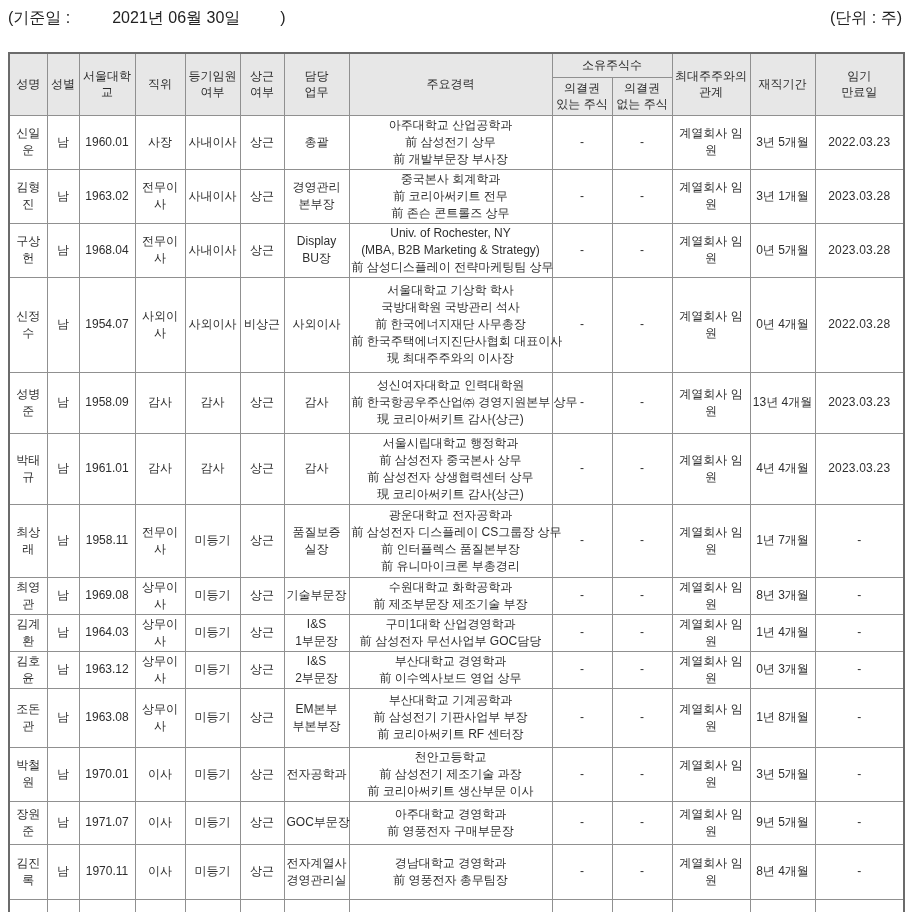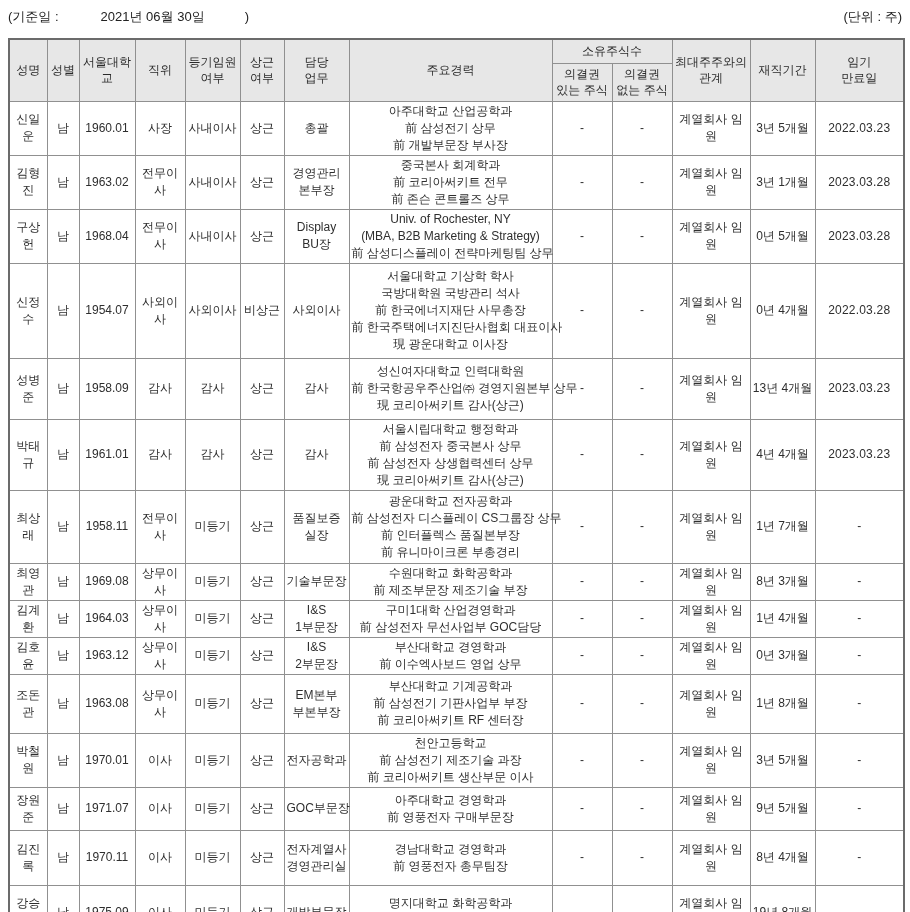--- a/index.html
+++ b/index.html
@@ -1,18 +1,18 @@
 <!DOCTYPE html>
 <html><head>
 <meta charset="utf-8">
 <style>
   html,body{margin:0;padding:0;background:#ffffff;}
   body{font-family:"Liberation Sans","DejaVu Sans",sans-serif;color:#2d2d2d;width:910px;}
   .page{padding:8px 8px 0 8px;}
-  .topbar{display:flex;justify-content:space-between;align-items:center;font-size:13px;margin-bottom:12px;color:#222;}
+  .topbar{display:flex;justify-content:space-between;align-items:center;font-size:16px;margin-bottom:23px;color:#222;}
   .basis .date{margin-left:42px;}
   .basis .close{margin-left:40px;}
   table.tbl{border-collapse:collapse;table-layout:fixed;width:894px;border:2px solid #6b6b6b;}
   table.tbl th,table.tbl td{border:1px solid #909090;vertical-align:middle;padding:1px 2px;font-weight:normal;}
   table.tbl th{background:#e7e7e7;font-size:12px;line-height:16px;color:#2a2a2a;}
   table.tbl td{font-size:12px;line-height:17px;text-align:center;color:#2e2e2e;}
   thead tr.group{height:24px;}
   thead tr.sub{height:38px;}
   td.num{text-align:right;padding-right:8px;}
   td.date{font-size:13px;letter-spacing:.2px;}
@@ -175,21 +175,21 @@
           <td>사외이사</td>
           <td>비상근</td>
           <td class="duty">
             <div>사외이사</div>
           </td>
           <td class="career">
             <div>서울대학교 기상학 학사</div>
             <div>국방대학원 국방관리 석사</div>
             <div>前 한국에너지재단 사무총장</div>
             <div>前 한국주택에너지진단사협회 대표이사</div>
-            <div>現 광운대학교 이사장</div>
+            <div>現 최대주주와의 이사장</div>
           </td>
           <td class="num">-</td>
           <td class="num">-</td>
           <td>계열회사 임원</td>
           <td>0년 4개월</td>
           <td class="date">2022.03.28</td>
         </tr>
         <tr>
           <td>성병준</td>
           <td>남</td>

